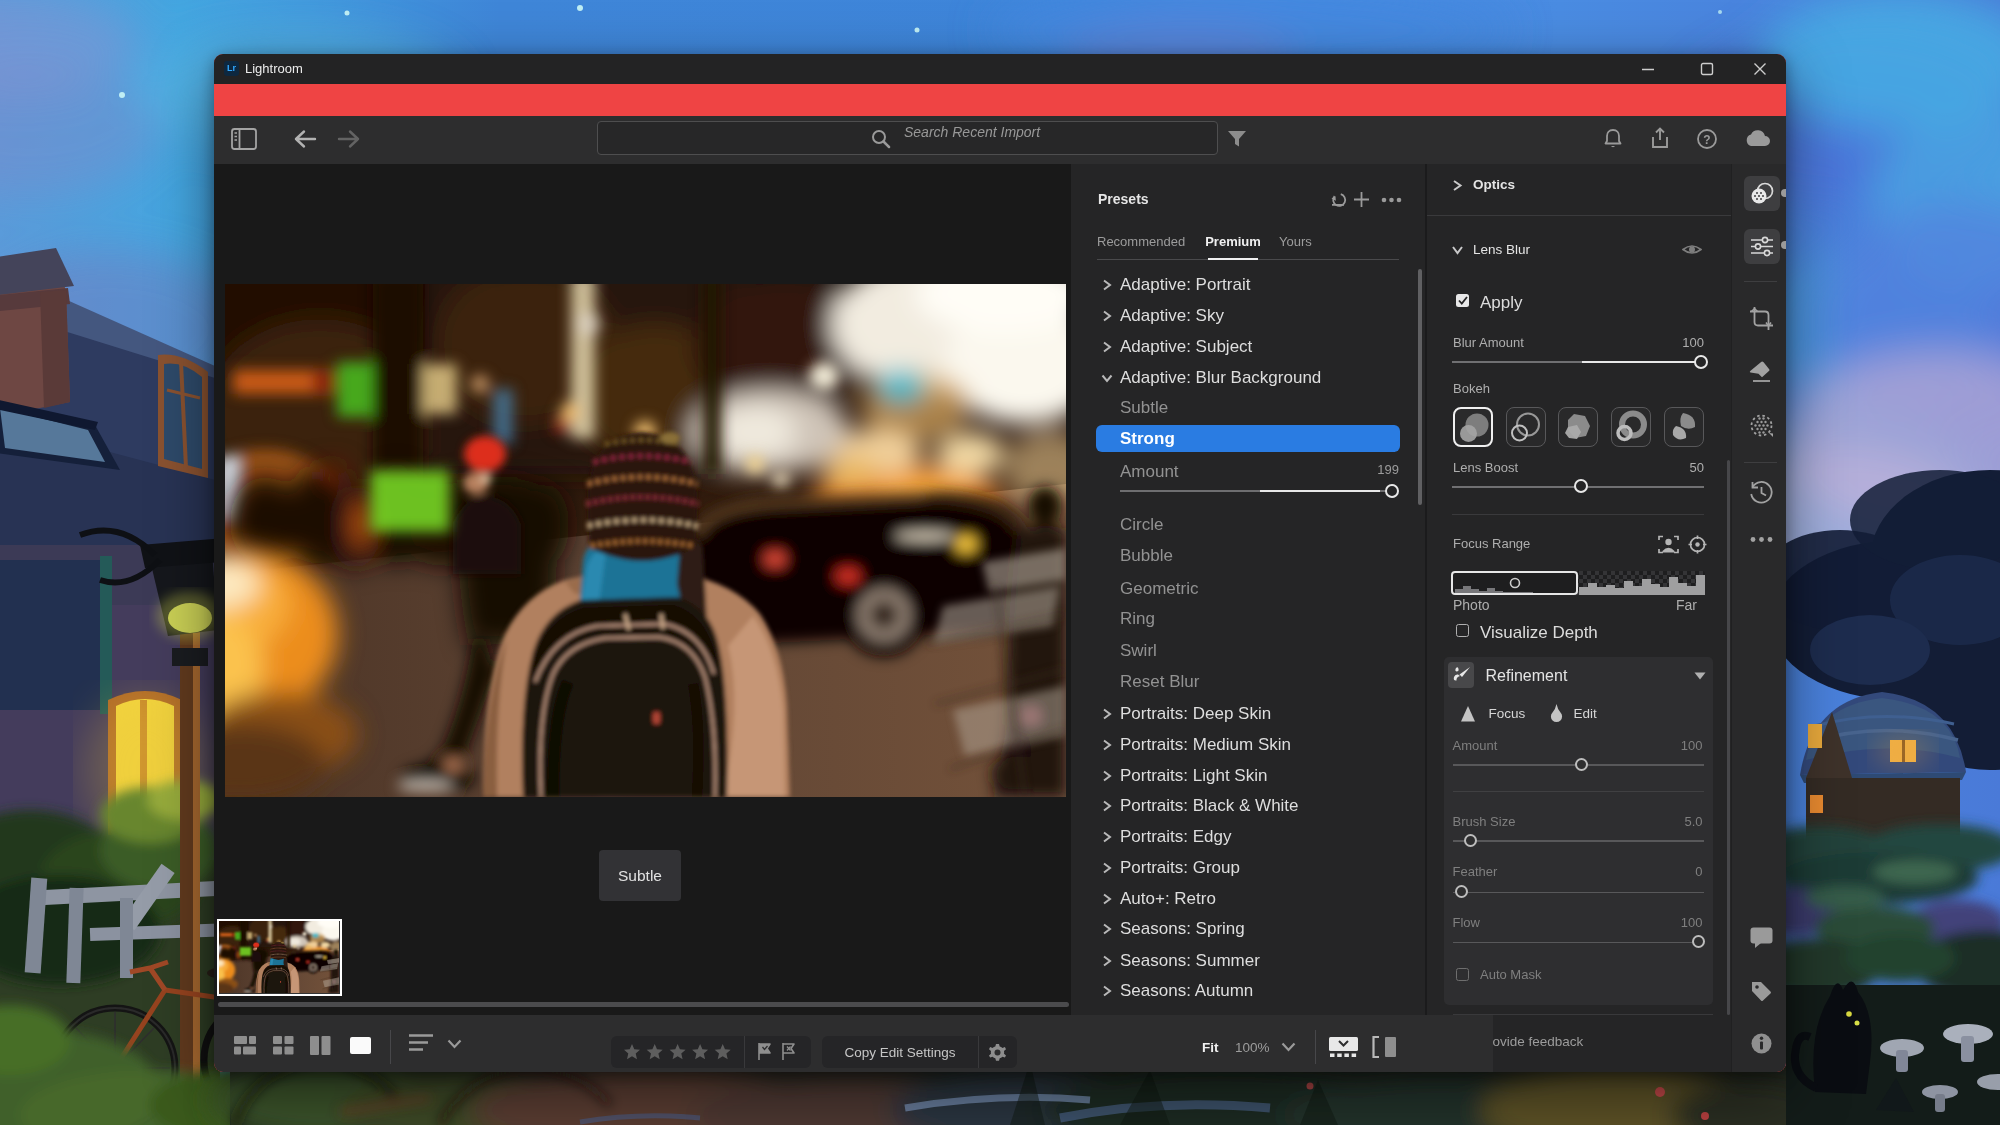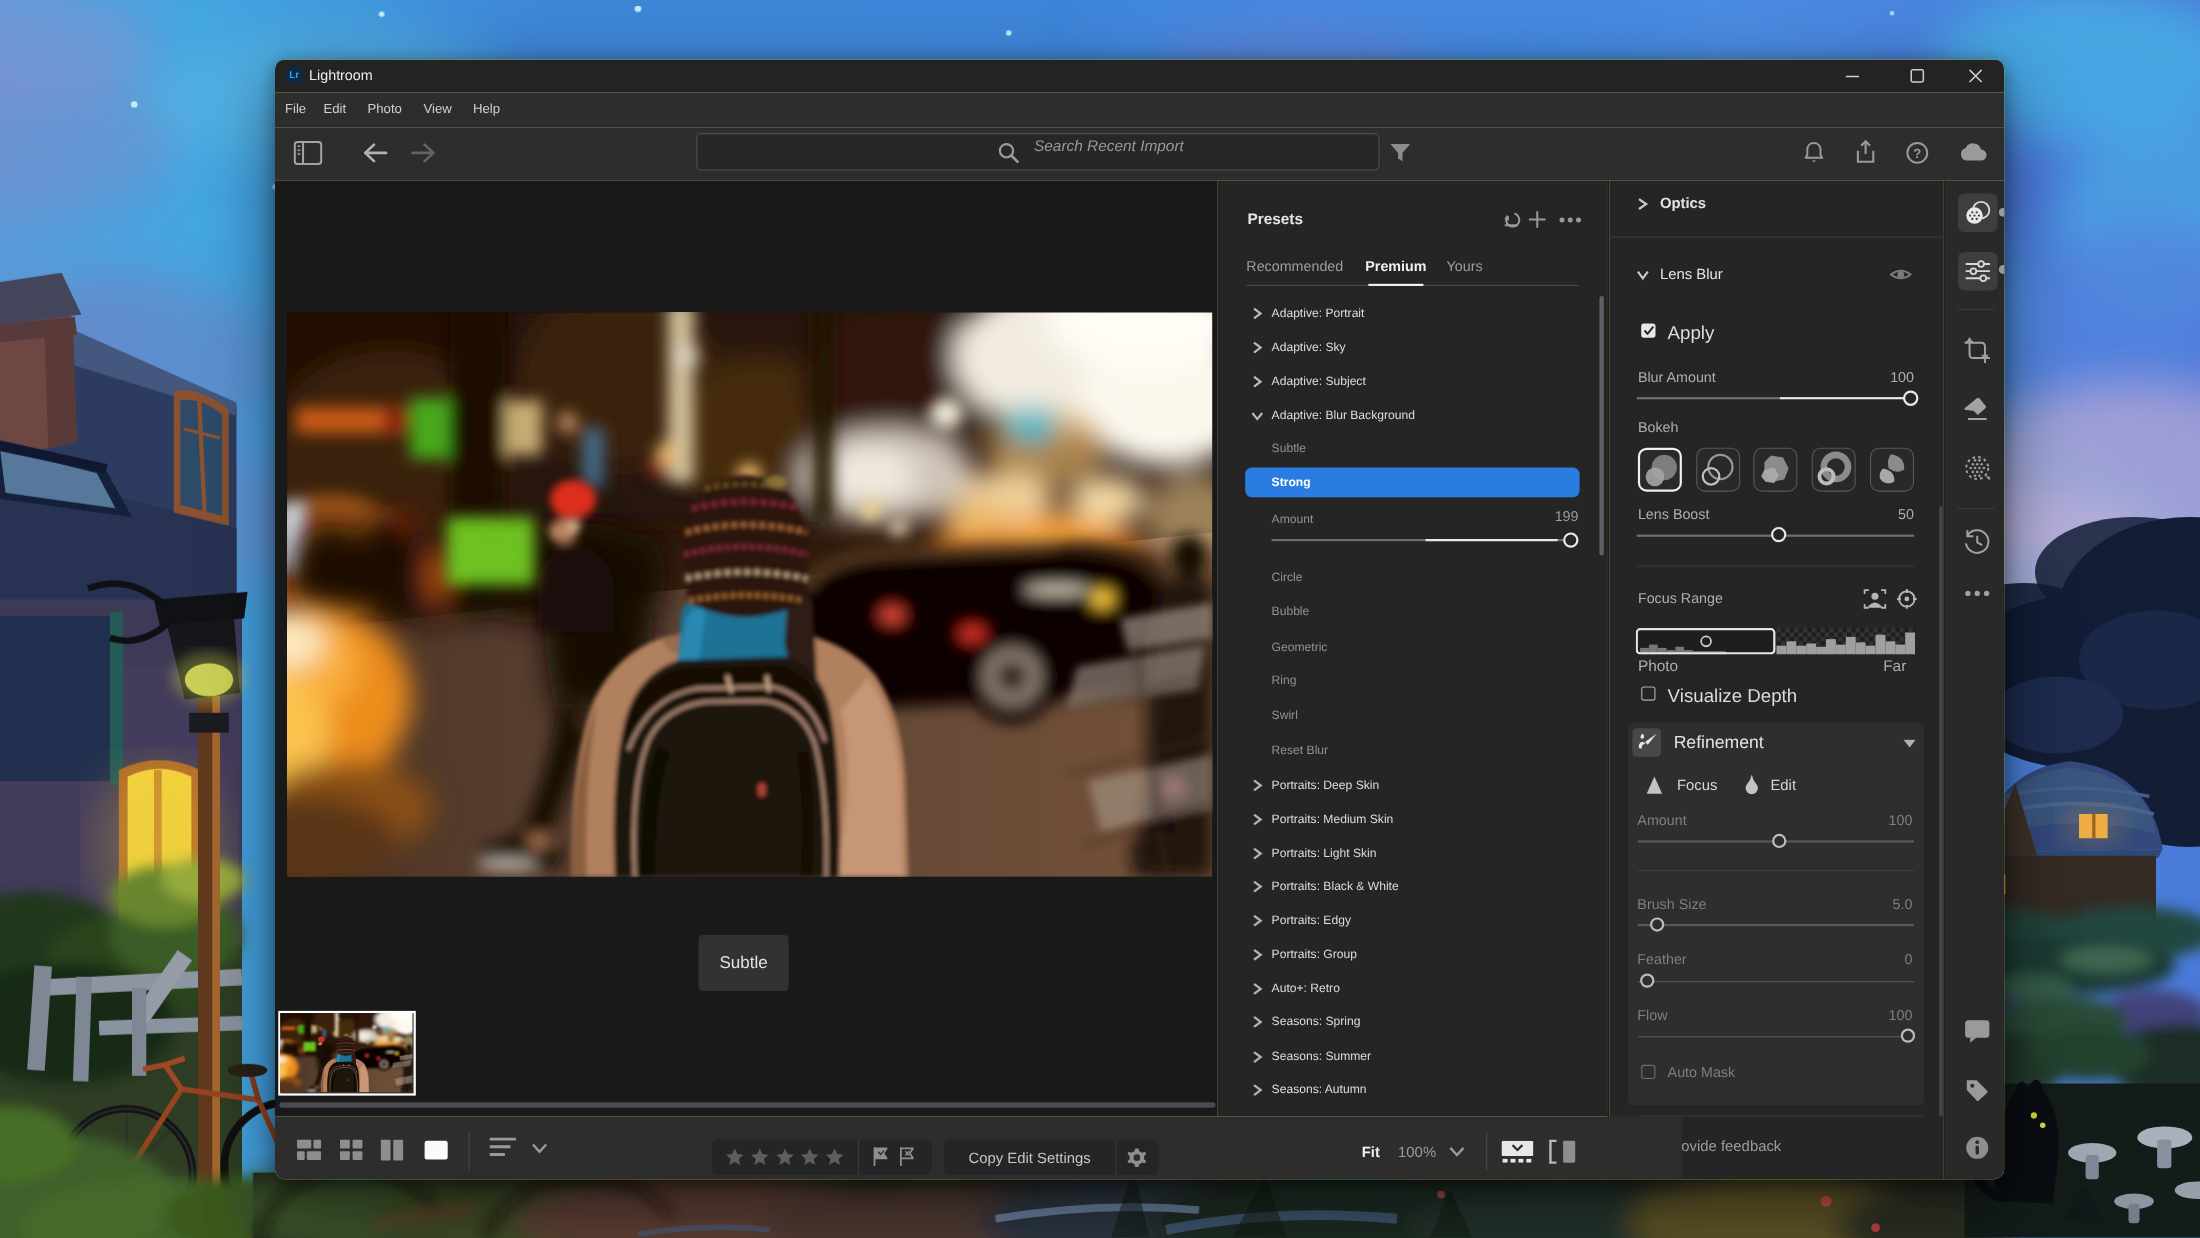--- a/index.html
+++ b/index.html
@@ -1,23 +1,22 @@
 <!DOCTYPE html>
 <html><head>
 <meta charset="utf-8">
 <style>
   * { margin:0; padding:0; box-sizing:border-box; }
   html,body { width:2000px; height:1125px; overflow:hidden; background:#3f86d8; font-family:"Liberation Sans", sans-serif; }
   .abs { position:absolute; }
   #wall { position:absolute; left:0; top:0; }
   #win {
     position:absolute; left:214px; top:54px; width:1572px; height:1018px;
-    background:#bef264; border-radius:9px; overflow:hidden;
+    background:#ef4444; border-radius:9px; overflow:hidden;
     box-shadow:0 20px 60px rgba(0,0,0,.5), 0 4px 16px rgba(0,0,0,.35);
-    margin-left:36px;
   }
   
   #titlebar { position:absolute; left:0; top:0; width:100%; height:30px; background:#232324; }
   #logo { position:absolute; left:10px; top:7px; width:15px; height:15px; background:#0d2840; border-radius:3px; color:#31a8ff; font-size:9px; font-weight:bold; text-align:center; line-height:15px; }
   #title { position:absolute; left:31px; top:0; height:30px; line-height:30px; color:#ececec; font-size:13px; }
   
   #menubar { position:absolute; left:0; top:30px; width:100%; height:32px; background:#2d2d2e; box-shadow:inset 0 -1px 0 rgba(0,0,0,.12); }
   #menubar span { position:absolute; top:0; height:32px; line-height:31px; font-size:12px; color:#cfcfcf; }
   
   #toolbar { position:absolute; left:0; top:62px; width:100%; height:48px; background:#2d2d2e; }
@@ -26,21 +25,21 @@
   
   #photoarea { position:absolute; left:0; top:110px; width:857px; height:851px; background:#191919; }
   #presets { position:absolute; left:857px; top:110px; width:354px; height:851px; background:#252526; }
   #vdiv { position:absolute; left:1211px; top:110px; width:2px; height:908px; background:#1b1b1c; }
   #panel { position:absolute; left:1213px; top:110px; width:304px; height:908px; background:#252526; }
   #sidebar { position:absolute; left:1517px; top:110px; width:55px; height:908px; background:#29292a; border-left:1px solid #202021; }
   #bottombar { position:absolute; left:0; top:961px; width:1279px; height:57px; background:#2d2d2e; }
   .pill { position:absolute; background:#252527; border-radius:6px; }
   
   .t { position:absolute; white-space:nowrap; }
-  .prow { position:absolute; left:49px; height:24px; line-height:24px; font-size:11px; color:#e0e0e0; white-space:nowrap; }
+  .prow { position:absolute; left:49px; height:24px; line-height:24px; font-size:17px; color:#e0e0e0; white-space:nowrap; }
   .pg { color:#dedede; }
   .pc { color:#929292; }
   .chev { position:absolute; left:-18px; top:6px; }
   #subtlebtn { position:absolute; left:385px; top:686px; width:82px; height:51px; background:#323235; border-radius:4px; color:#e2e2e2; font-size:15.5px; text-align:center; line-height:51px; }
   #hscroll { position:absolute; left:4px; top:837.5px; width:851px; height:5px; background:#4b4b4d; border-radius:3px; }
   #thumb { position:absolute; left:3px; top:755px; width:125px; height:77px; border:2.5px solid #fff; background:#333; }
   .lbl { position:absolute; font-size:13px; color:#aeaeae; white-space:nowrap; }
   .lblw { position:absolute; font-size:17px; color:#dcdcdc; white-space:nowrap; }
   .lbld { position:absolute; font-size:13px; color:#7f7f7f; white-space:nowrap; }
   .sldtrack { position:absolute; height:1.5px; background:#707072; }
@@ -295,27 +294,20 @@
     <svg class="abs" style="left:1427px;top:8px" width="14" height="14">
         <path d="M1,7.5 L13,7.5" stroke="#cdcdcd" stroke-width="1.4"></path>
       </svg>
     <svg class="abs" style="left:1486px;top:8px" width="14" height="14">
         <rect x="1.5" y="1.5" width="11" height="11" rx="1.5" fill="none" stroke="#cdcdcd" stroke-width="1.4"></rect>
       </svg>
     <svg class="abs" style="left:1539px;top:8px" width="14" height="14">
         <path d="M1.5,1.5 L12.5,12.5 M12.5,1.5 L1.5,12.5" stroke="#cdcdcd" stroke-width="1.4"></path>
       </svg>
   </div>
-  <div id="menubar">
-    <span style="left:9px">File</span>
-    <span style="left:44px">Edit</span>
-    <span style="left:84px">Photo</span>
-    <span style="left:135px">View</span>
-    <span style="left:180px">Help</span>
-  </div>
   <div id="toolbar">
     <svg class="abs" style="left:16px;top:10px" width="28" height="26">
       <rect x="2" y="3" width="24" height="20" rx="2.5" fill="none" stroke="#a4a4a4" stroke-width="1.8"></rect>
       <path d="M9.5,3 L9.5,23" stroke="#a4a4a4" stroke-width="1.8"></path>
       <path d="M4.5,7 L7,7 M4.5,10.5 L7,10.5 M4.5,14 L7,14" stroke="#a4a4a4" stroke-width="1.4"></path>
     </svg>
     <svg class="abs" style="left:79px;top:11px" width="25" height="24">
       <path d="M3,12 L22,12 M3,12 L11,4.5 M3,12 L11,19.5" stroke="#b2b2b2" stroke-width="2.4" fill="none" stroke-linecap="round" stroke-linejoin="round"></path>
     </svg>
     <svg class="abs" style="left:122px;top:11px" width="25" height="24">

